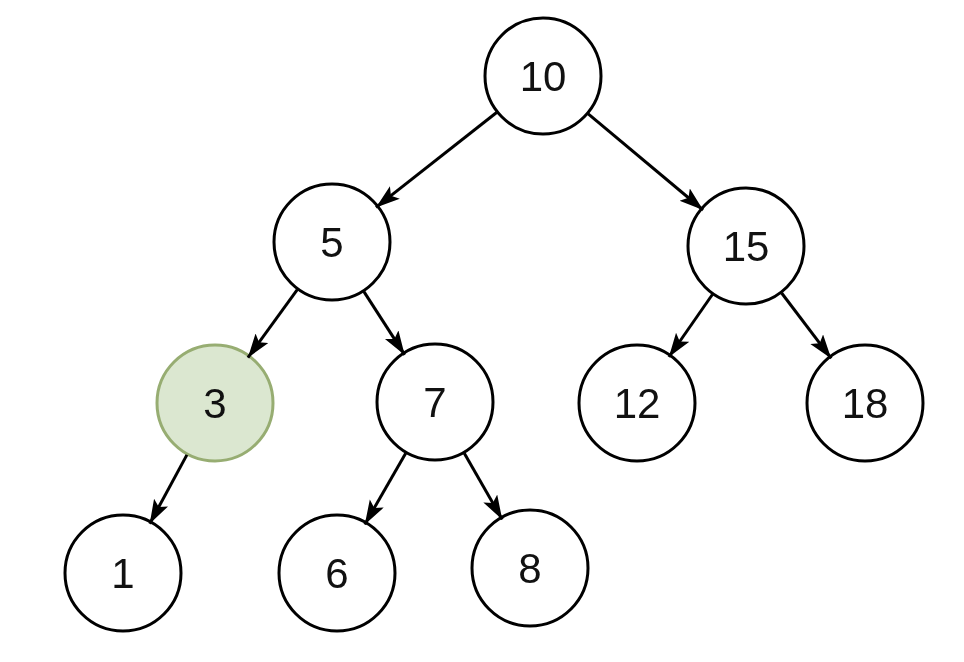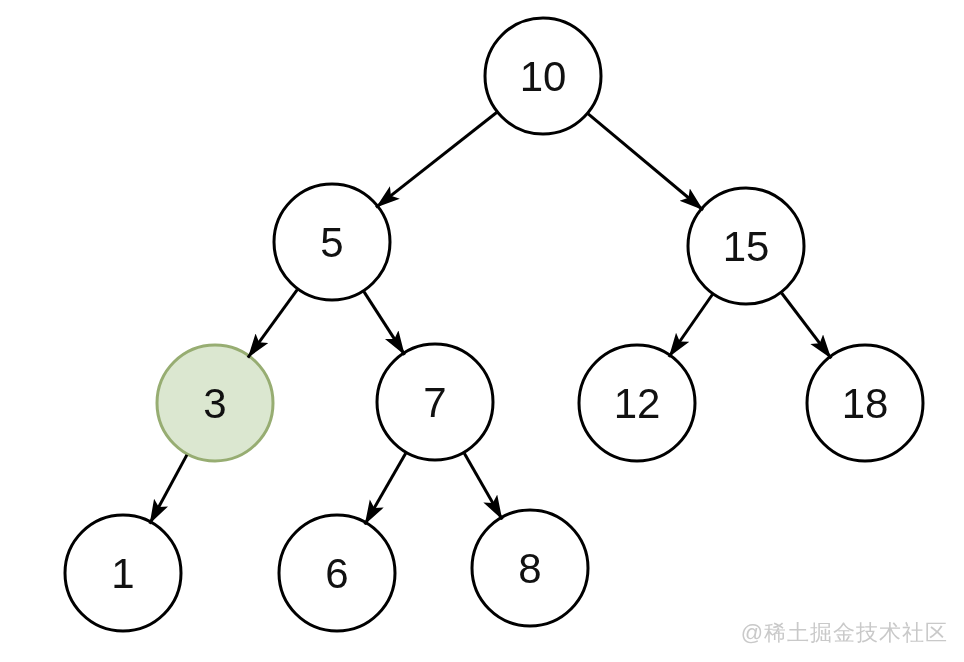--- a/index.html
+++ b/index.html
@@ -94,14 +94,13 @@
         <line x1="588.2" y1="113.9" x2="703.1" y2="210.0" stroke="#000000" stroke-width="3" marker-end="url(#arrowhead)"></line>
         <line x1="297.3" y1="289.7" x2="247.9" y2="357.7" stroke="#000000" stroke-width="3" marker-end="url(#arrowhead)"></line>
         <line x1="363.9" y1="291.6" x2="404.7" y2="354.9" stroke="#000000" stroke-width="3" marker-end="url(#arrowhead)"></line>
         <line x1="712.4" y1="294.5" x2="668.9" y2="357.0" stroke="#000000" stroke-width="3" marker-end="url(#arrowhead)"></line>
         <line x1="781.6" y1="293.0" x2="831.2" y2="358.4" stroke="#000000" stroke-width="3" marker-end="url(#arrowhead)"></line>
         <line x1="186.9" y1="454.9" x2="149.7" y2="523.7" stroke="#000000" stroke-width="3" marker-end="url(#arrowhead)"></line>
         <line x1="405.7" y1="453.2" x2="364.8" y2="524.4" stroke="#000000" stroke-width="3" marker-end="url(#arrowhead)"></line>
         <line x1="464.3" y1="453.2" x2="502.2" y2="519.4" stroke="#000000" stroke-width="3" marker-end="url(#arrowhead)"></line>
       </g>
   </svg>
-  <div class="watermark" style="color: rgb(201, 201, 201);">@稀土掘金技术社区</div>
 </div>
 
 </body></html>

